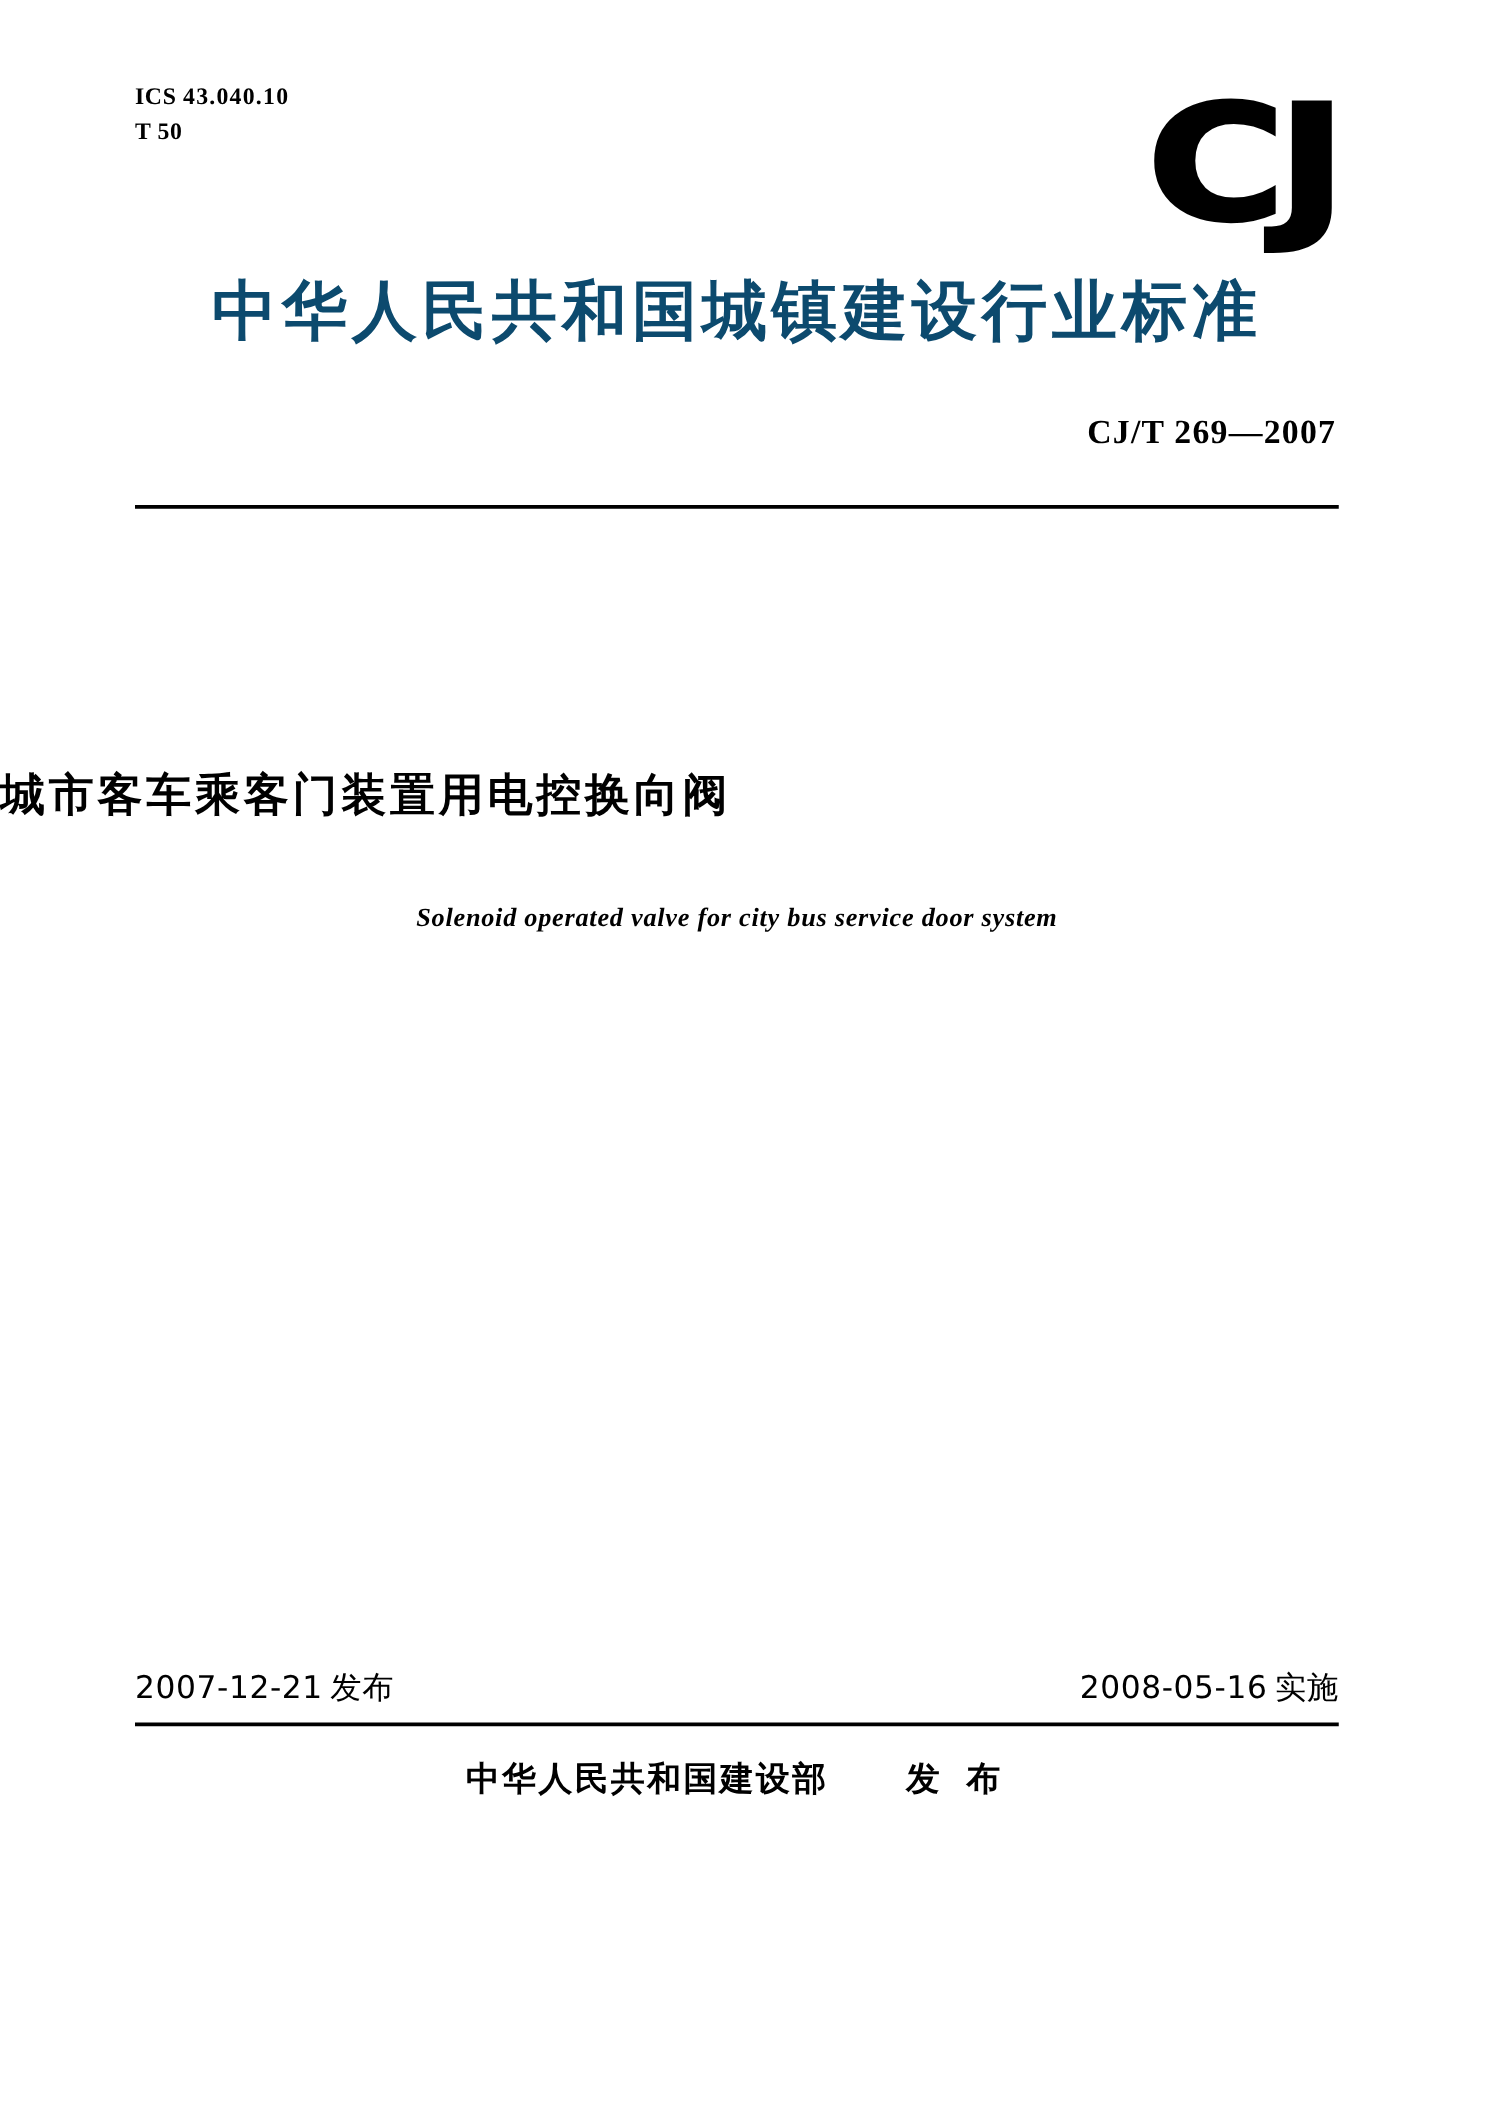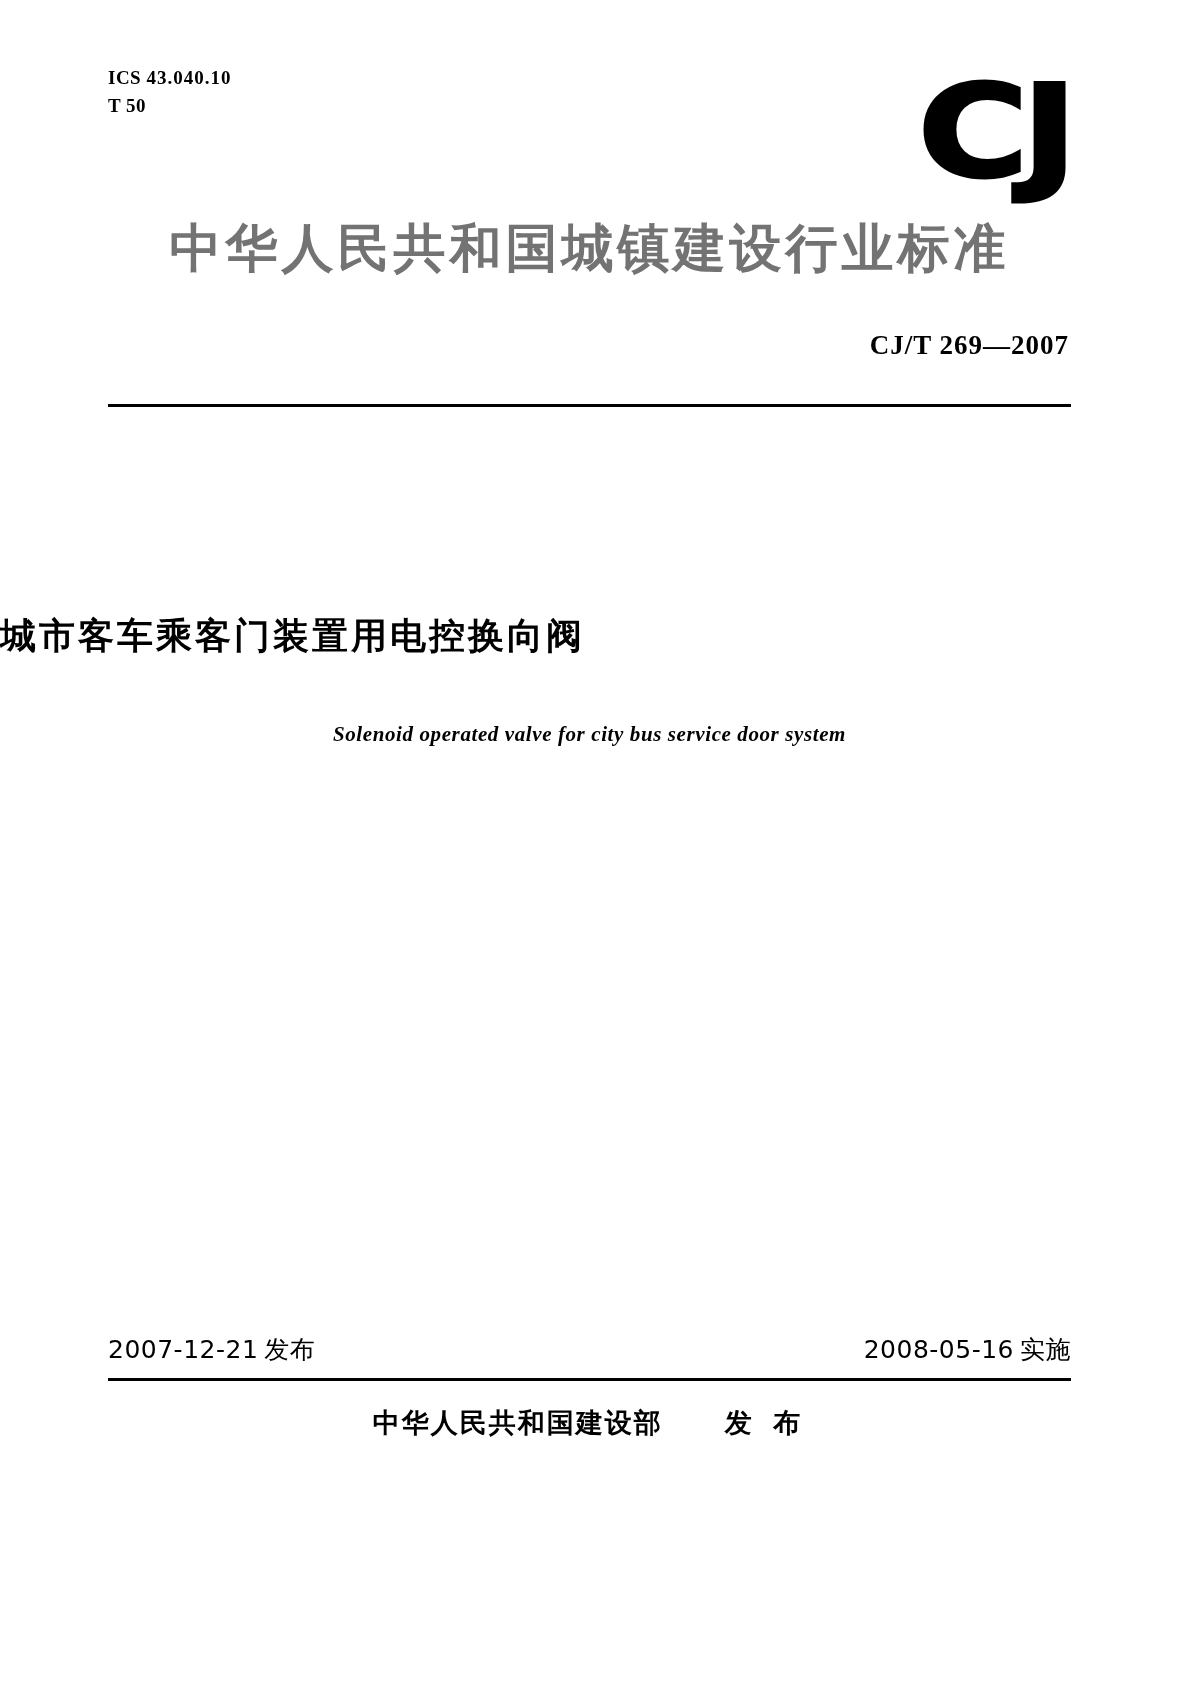--- a/index.html
+++ b/index.html
@@ -52,21 +52,21 @@
   .std-title {
     position: absolute;
     left: 0;
     right: 0;
     top: 214px;
     text-align: center;
     font-family: "DejaVu Sans", sans-serif;
     font-weight: bold;
     font-size: 52px;
     letter-spacing: 4px;
-    color: #737373;
+    color: #0c4a6e;
   }
   .std-code {
     position: absolute;
     right: 110px;
     top: 330px;
     font-family: "Liberation Serif", serif;
     font-weight: bold;
     font-size: 27px;
     letter-spacing: 1px;
     text-align: right;

